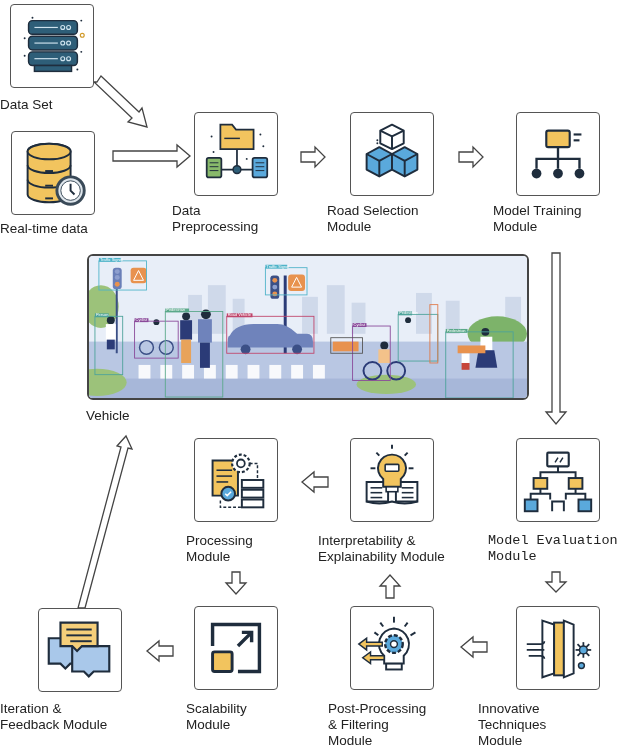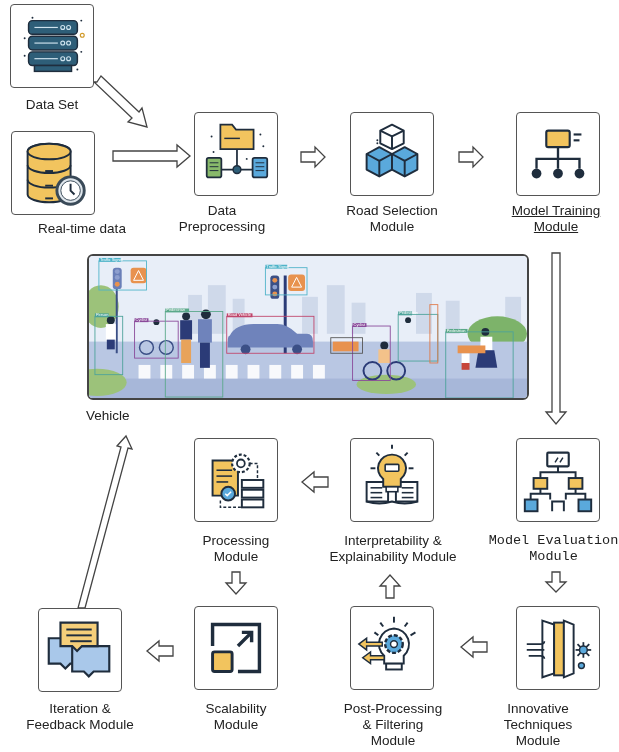--- a/index.html
+++ b/index.html
@@ -1,21 +1,21 @@
 <!DOCTYPE html>
 <html><head>
 <meta charset="utf-8">
 <style>
   html, body { margin:0; padding:0; background:#ffffff; }
   body { width:619px; height:752px; position:relative; overflow:hidden;
          font-family:"Liberation Sans", sans-serif; color:#222; }
   .box { position:absolute; width:84px; height:84px; border:1.5px solid #555;
          border-radius:4px; background:#fff; box-sizing:border-box; }
   .box svg { width:100%; height:100%; display:block; }
-  .label { position:absolute; text-align:center; font-size:13.5px; line-height:16px;
+  .label { position:absolute; text-align:left; font-size:13.5px; line-height:16px;
            color:#222; white-space:pre-line; }
   .arrows { position:absolute; left:0; top:0; width:619px; height:752px; pointer-events:none; }
   .result { position:absolute; left:87px; top:254px; width:442px; height:146px;
             border:2px solid #444; border-radius:6px; overflow:hidden; box-sizing:border-box; }
   .result svg { width:100%; height:100%; display:block; }
   .bbox-label { font-size:4px; fill:#fff; font-family:"Liberation Sans", sans-serif; }
 </style>
 </head>
 <body>
 
@@ -91,21 +91,21 @@
     <g stroke="#1f2d3d" stroke-width="2">
         <line x1="34" y1="40" x2="42" y2="40"></line>
         <line x1="34" y1="55" x2="42" y2="55"></line>
         <line x1="34" y1="68" x2="42" y2="68"></line>
       </g>
     <circle cx="60" cy="60" r="14" fill="#dfe6ec" stroke="#3a4a58" stroke-width="3"></circle>
     <circle cx="60" cy="60" r="10" fill="#fff" stroke="#3a4a58" stroke-width="1"></circle>
     <path d="M60 53 v7 l4 4" fill="none" stroke="#1f2d3d" stroke-width="2"></path>
   </svg>
 </div>
-<div class="label" style="left:0px;top:221px;width:106px;padding-left:29px;">Real-time data</div>
+<div class="label" style="left:0px;top:221px;width:106px;">Real-time data</div>
 
 <div class="box" style="left:194px;top:112px;">
   <svg viewBox="0 0 84 84">
     <path d="M26 12 h12 l4 5 h18 v20 h-34 z" fill="#f2c45e" stroke="#1f2d3d" stroke-width="1.8"></path>
     <line x1="30" y1="26" x2="46" y2="26" stroke="#1f2d3d" stroke-width="1.5"></line>
     <line x1="43" y1="37" x2="43" y2="58" stroke="#1f2d3d" stroke-width="1.8"></line>
     <line x1="26" y1="58" x2="60" y2="58" stroke="#1f2d3d" stroke-width="1.8"></line>
     <rect x="12" y="46" width="15" height="20" rx="2" fill="#88b96b" stroke="#1f2d3d" stroke-width="1.8"></rect>
     <rect x="59" y="46" width="15" height="20" rx="2" fill="#5aa9dc" stroke="#1f2d3d" stroke-width="1.8"></rect>
     <g stroke="#1f2d3d" stroke-width="1">
@@ -150,21 +150,21 @@
   <svg viewBox="0 0 84 84">
     <rect x="30" y="18" width="24" height="17" rx="2" fill="#f2c45e" stroke="#1f2d3d" stroke-width="2.2"></rect>
     <line x1="58" y1="22" x2="66" y2="22" stroke="#1f2d3d" stroke-width="2.2"></line>
     <line x1="58" y1="28" x2="64" y2="28" stroke="#1f2d3d" stroke-width="2.2"></line>
     <path d="M42 35 v12 M20 57 v-10 h44 v10 M42 47 v10" fill="none" stroke="#1f2d3d" stroke-width="2.4"></path>
     <circle cx="20" cy="62" r="5" fill="#1f2d3d"></circle>
       <circle cx="42" cy="62" r="5" fill="#1f2d3d"></circle>
       <circle cx="64" cy="62" r="5" fill="#1f2d3d"></circle>
   </svg>
 </div>
-<div class="label" style="left:493px;top:203px;width:126px;text-decoration:underline;">Model Training
+<div class="label" style="left:493px;top:203px;width:126px;">Model Training
 Module</div>
 
 <div class="result">
   <svg viewBox="0 0 442 146" preserveAspectRatio="none">
     <rect x="0" y="0" width="442" height="146" fill="#e8eef8"></rect>
 
     <g fill="#cfd9ea">
       <rect x="100" y="40" width="14" height="40"></rect>
         <rect x="120" y="30" width="18" height="50"></rect>
         <rect x="145" y="44" width="12" height="36"></rect>

